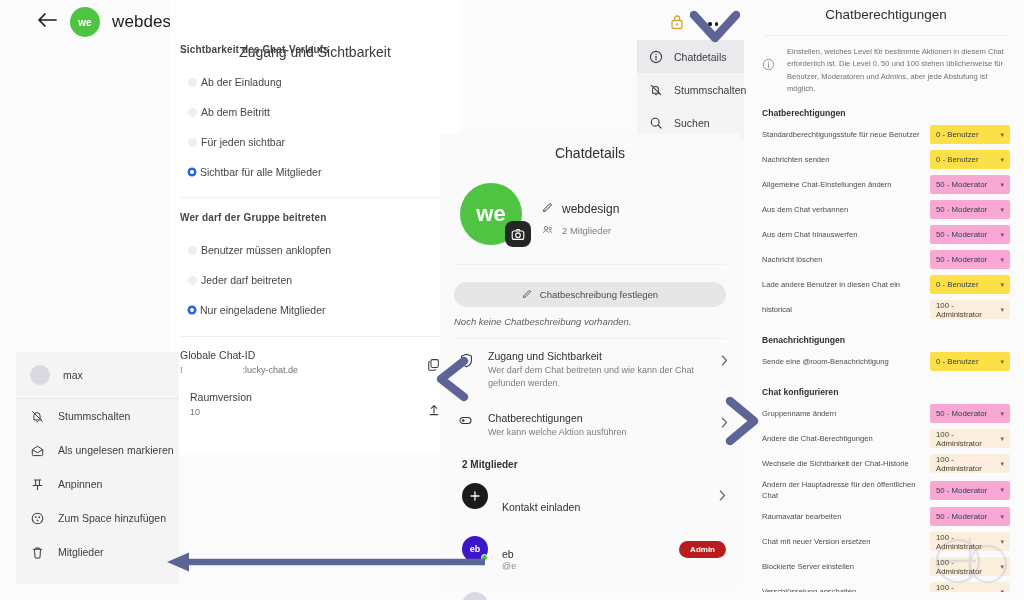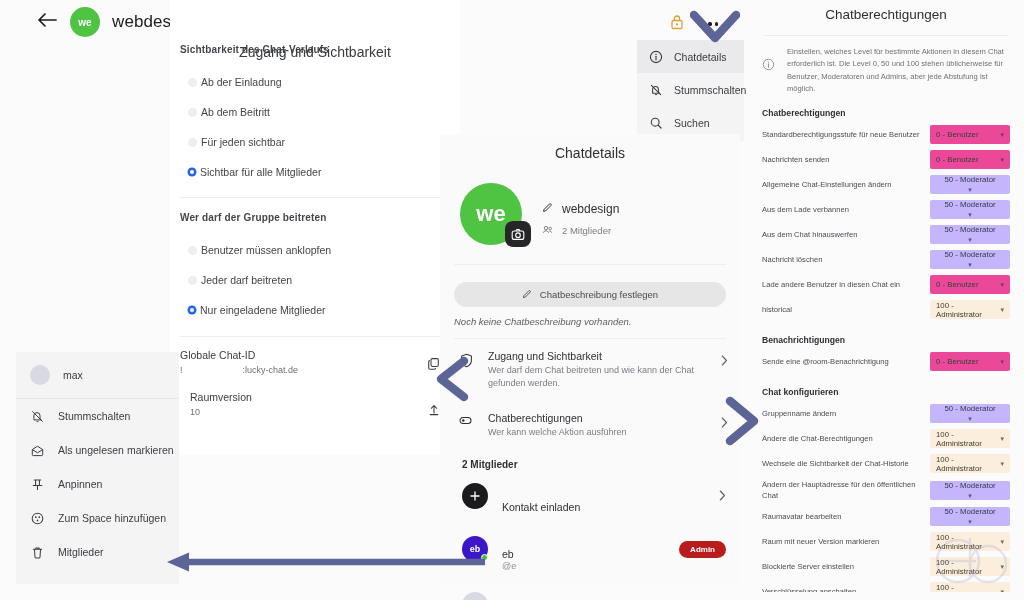--- a/index.html
+++ b/index.html
@@ -82,22 +82,22 @@
   #perm-panel{left:748px;top:0;width:276px;height:592px;background:#fbfbfc;overflow:hidden;}
   #perm-title{text-align:center;font-size:13.5px;color:#2f3033;padding-top:7px;}
   #perm-sep{height:1px;background:#ededef;margin:13px 16px 0 16px;}
   #perm-note{display:flex;gap:12px;padding:10px 20px 0 14px;}
   #perm-note .tx{font-size:7.6px;color:#6e7076;line-height:1.62;}
   .perm-sec{font-size:8.6px;font-weight:700;color:#2f3033;padding:13px 0 4px 14px;}
   .perm-row{display:flex;align-items:center;gap:6px;padding:3px 14px 3px 14px;}
   .perm-lbl{flex:1;font-size:7.6px;color:#4b4c51;line-height:1.45;}
   .perm-sel{width:80px;flex:none;height:19px;border-radius:2px;display:flex;align-items:center;justify-content:space-between;padding:0 6px;box-sizing:border-box;font-size:7.8px;cursor:pointer;}
   .perm-sel .car{font-size:7px;opacity:.75;}
-  .lvl-user{background:#ec4899;color:#32413a;}
-  .lvl-mod{background:#c4b5fd;color:#333a49;flex-direction:column;}
+  .lvl-user{background:#fde047;color:#32413a;}
+  .lvl-mod{background:#f9a8d4;color:#333a49;}
   .lvl-admin{background:#fbeedd;color:#46402f;}
   #eb-watermark{left:930px;top:528px;width:84px;height:60px;opacity:.22;}
 
   
   .arrow{pointer-events:none;}
   #arrow-left-chevron{left:432px;top:356px;width:40px;height:46px;}
   #arrow-right-chevron{left:722px;top:396px;width:40px;height:50px;}
   #arrow-down-chevron{left:690px;top:10px;width:50px;height:34px;}
   #arrow-long{left:165px;top:550px;width:320px;height:24px;}
 </style>
@@ -193,21 +193,21 @@
         <span class="radio"></span>
         <span>Jeder darf beitreten</span>
       </div>
       <div class="radio-row">
         <span class="radio on"></span>
         <span>Nur eingeladene Mitglieder</span>
       </div>
     </div>
     <div class="hr" style="margin:11px 0 0 0;"></div>
 
-    <div style="display:flex;align-items:center;margin-top:12px;">
+    <div style="display:flex;align-items:flex-end;margin-top:12px;">
       <div style="flex:1;">
         <div class="kv-label">Globale Chat-ID</div>
         <div style="display:flex;gap:60px;margin-top:4px;">
           <span class="kv-value">!</span>
           <span class="kv-value">:lucky-chat.de</span>
         </div>
       </div>
       <span style="padding-top:6px;">
         <svg width="13" height="13" viewBox="0 0 13 13">
             <rect x="4" y="1.6" width="7.3" height="7.8" rx="1.3" fill="none" stroke="#3b3c41" stroke-width="1.05"></rect>
@@ -439,21 +439,21 @@
         </div>
       </div>
       <div class="perm-row">
         <div class="perm-lbl">Allgemeine Chat-Einstellungen ändern</div>
         <div class="perm-sel lvl-mod">
           <span>50 - Moderator</span>
           <span class="car">▾</span>
         </div>
       </div>
       <div class="perm-row">
-        <div class="perm-lbl">Aus dem Lade verbannen</div>
+        <div class="perm-lbl">Aus dem Chat verbannen</div>
         <div class="perm-sel lvl-mod">
           <span>50 - Moderator</span>
           <span class="car">▾</span>
         </div>
       </div>
       <div class="perm-row">
         <div class="perm-lbl">Aus dem Chat hinauswerfen</div>
         <div class="perm-sel lvl-mod">
           <span>50 - Moderator</span>
           <span class="car">▾</span>
@@ -518,21 +518,21 @@
         </div>
       </div>
       <div class="perm-row">
         <div class="perm-lbl">Raumavatar bearbeiten</div>
         <div class="perm-sel lvl-mod">
           <span>50 - Moderator</span>
           <span class="car">▾</span>
         </div>
       </div>
       <div class="perm-row">
-        <div class="perm-lbl">Raum mit neuer Version markieren</div>
+        <div class="perm-lbl">Chat mit neuer Version ersetzen</div>
         <div class="perm-sel lvl-admin">
           <span>100 - Administrator</span>
           <span class="car">▾</span>
         </div>
       </div>
       <div class="perm-row">
         <div class="perm-lbl">Blockierte Server einstellen</div>
         <div class="perm-sel lvl-admin">
           <span>100 - Administrator</span>
           <span class="car">▾</span>

